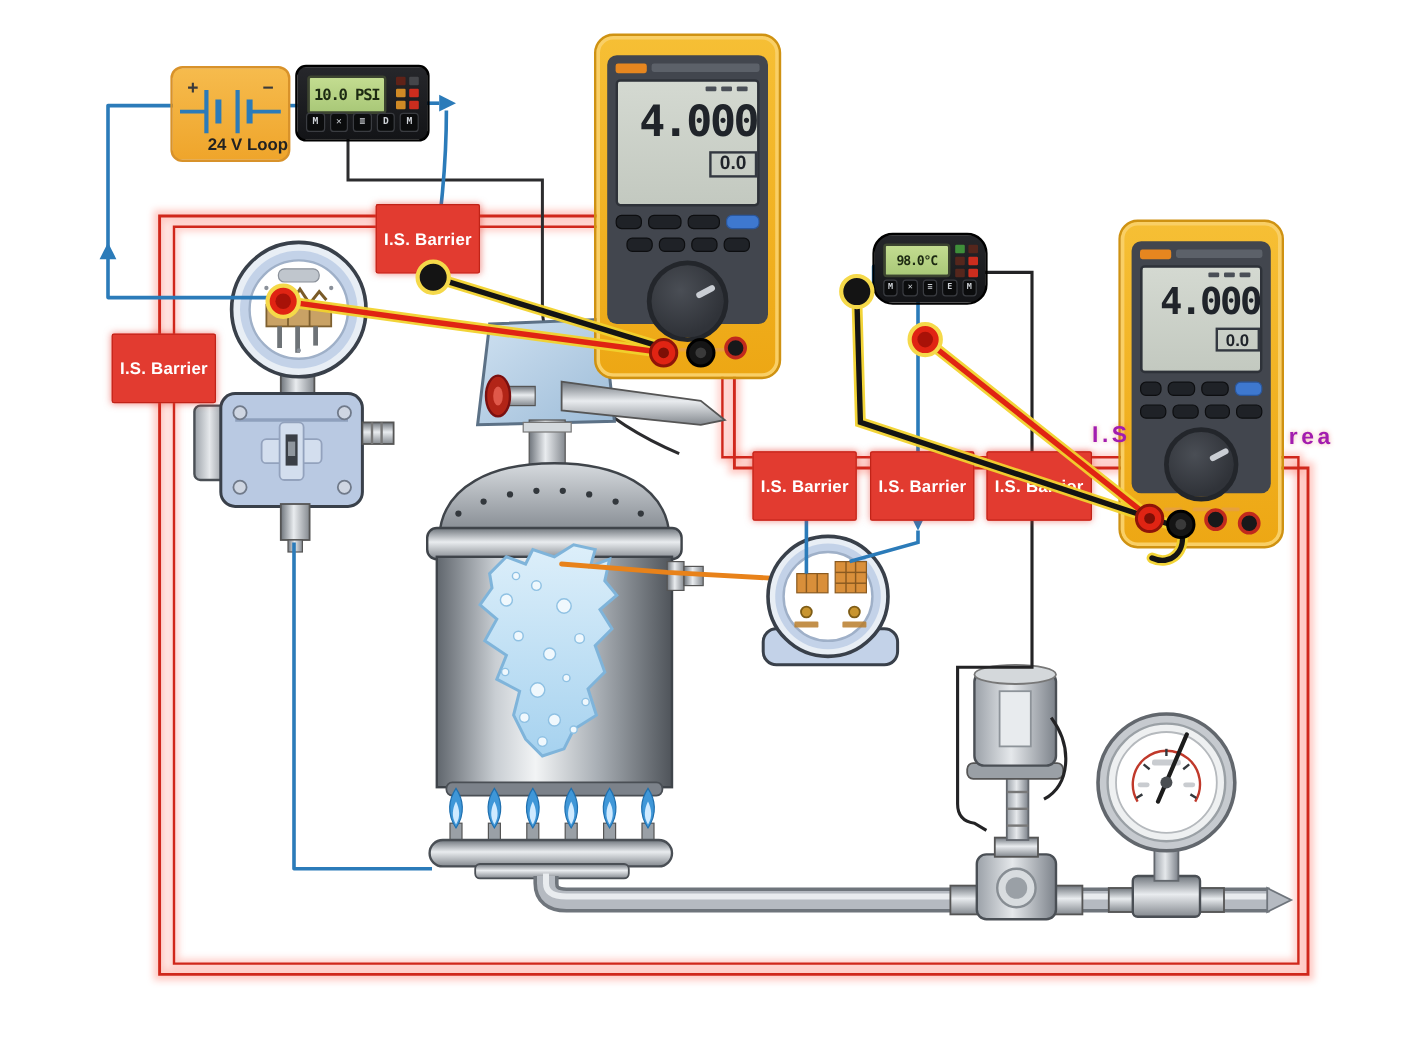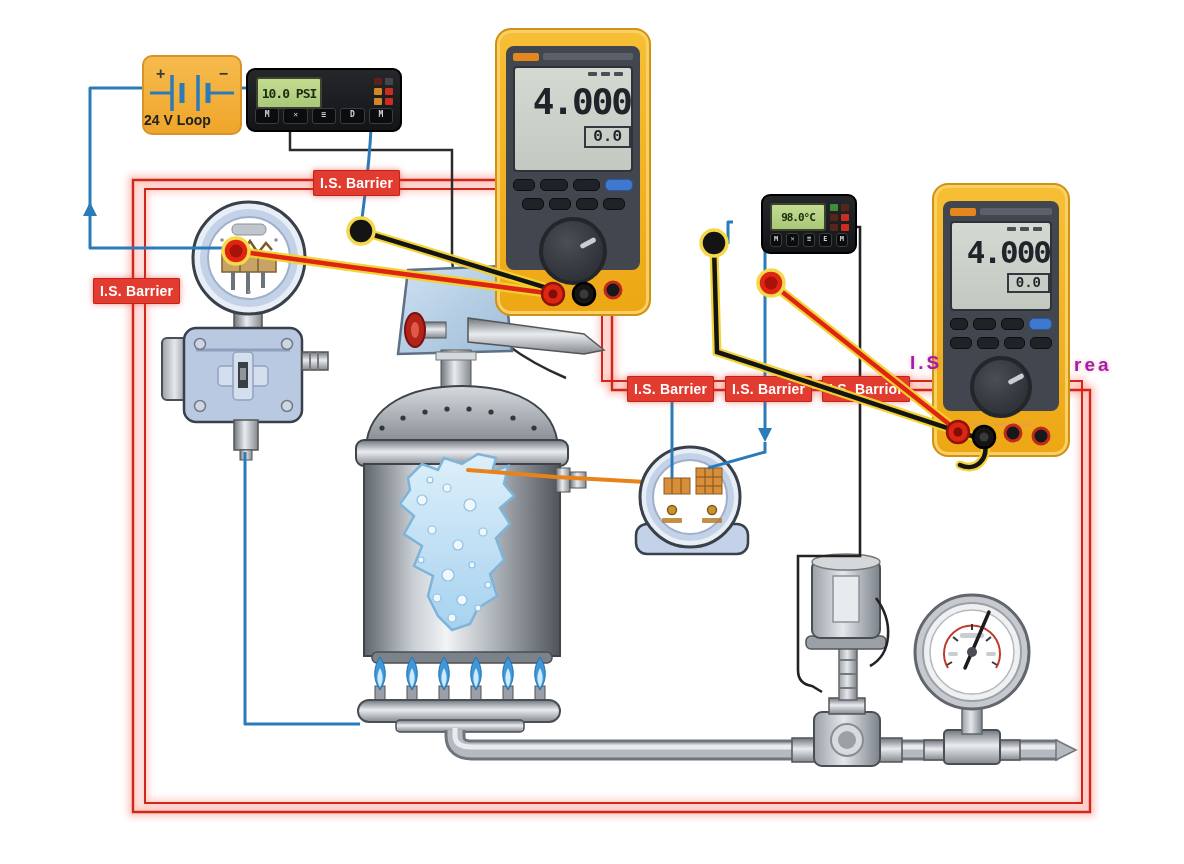--- a/index.html
+++ b/index.html
@@ -7,27 +7,27 @@
          font-family:"Liberation Sans",sans-serif;}
   svg{position:absolute;left:0;top:0;}
   .layer{position:absolute;left:0;top:0;width:1184px;height:864px;}
   .z1{z-index:1}.z2{z-index:2}.z3{z-index:3}.z4{z-index:4}
 
   
   .battery{position:absolute;left:142px;top:55px;width:96px;height:76px;background:linear-gradient(#f6bb4d,#efa52b);
            border:2px solid #d8922a;border-radius:10px;}
   .battery .sign{position:absolute;top:8px;font:bold 16px "Liberation Sans",sans-serif;color:#3a3a3a;}
   .battery .plus{left:12px}.battery .minus{right:12px}
-  .battery .blabel{position:absolute;left:0;right:0;bottom:5px;text-align:left;
+  .battery .blabel{position:absolute;left:0;right:0;bottom:5px;text-align:right;
            font:bold 14px "Liberation Sans",sans-serif;color:#222;}
 
   
   .lind{position:absolute;background:linear-gradient(#26272b,#131417);border:2px solid #000;border-radius:9px;}
-  .l1{left:246px;top:68px;width:108px;height:60px;padding-left:44px;}
-  .l2{left:761px;top:194px;width:92px;height:56px;}
+  .l1{left:246px;top:54px;width:108px;height:60px;}
+  .l2{left:727px;top:194px;width:92px;height:56px;border-radius:17px;}
   .lcdg{position:absolute;background:linear-gradient(#c3dc90,#a9c878);border:2px solid #3c4430;border-radius:3px;
         color:#1d2a12;font-family:"DejaVu Sans Mono",monospace;font-weight:bold;display:flex;align-items:center;justify-content:center;}
   .l1 .lcdg{left:8px;top:7px;width:62px;height:28px;font-size:13px;letter-spacing:-1px;}
   .l2 .lcdg{left:7px;top:7px;width:52px;height:24px;font-size:11px;letter-spacing:-1px;}
   .ledgrid{position:absolute;display:grid;grid-template-columns:8px 8px;grid-auto-rows:7px;gap:3px;}
   .l1 .ledgrid{right:7px;top:8px;}
   .l2 .ledgrid{right:6px;top:8px;}
   .led{width:8px;height:7px;border-radius:1px;}
   .btnrow{position:absolute;left:7px;right:7px;display:flex;gap:4px;justify-content:space-between;}
   .l1 .btnrow{bottom:6px;}
@@ -48,39 +48,39 @@
   .m-lcd{position:relative;background:linear-gradient(#d4d9d1,#c3c9c0);border:2px solid #2e3239;border-radius:4px;
          text-align:right;color:#20242a;}
   .m1 .m-lcd{height:102px;}
   .m2 .m-lcd{height:86px;}
   .m-ann{position:absolute;top:4px;right:8px;display:flex;gap:4px;}
   .m-ann i{display:block;width:9px;height:4px;background:#4a4f57;border-radius:1px;}
   .m-primary{font-family:"DejaVu Sans Mono",monospace;font-weight:bold;letter-spacing:-2px;margin-top:14px;}
   .m1 .m-primary{font-size:36px;line-height:40px;}
   .m2 .m-primary{font-size:31px;line-height:34px;margin-top:12px;}
   .m-secondary{display:inline-block;border:2px solid #333840;padding:0 7px;margin-top:4px;
-               font-family:Liberation Mono, monospace;font-weight:bold;}
+               font-family:Liberation Sans, sans-serif;font-weight:bold;}
   .m1 .m-secondary{font-size:16px;}
   .m2 .m-secondary{font-size:14px;}
   .m-btnrow{display:flex;gap:5px;justify-content:center;margin-top:7px;}
   .mbtn{width:26px;height:10px;background:#1f2227;border:1px solid #0d0e10;border-radius:5px;}
   .mbtn.sm{width:20px;}
   .mbtn.blue{background:#3e78cf;border-color:#2b579c;}
   .m-dial{position:relative;margin:7px auto 0;background:radial-gradient(circle at 40% 35%,#4a4e55,#303339 70%);
           border:4px solid #23262b;border-radius:50%;}
   .m1 .m-dial{width:60px;height:60px;}
   .m2 .m-dial{width:54px;height:54px;}
   .m-dial::after{content:"";position:absolute;width:17px;height:5px;background:#caced4;border-radius:3px;
           top:50%;left:50%;transform:translate(-50%,-50%) rotate(-28deg) translateX(17px);}
   .m-odash{display:flex;gap:9px;justify-content:center;margin-top:5px;}
   .m-odash i{display:block;width:15px;height:3px;background:#e8a13c;border-radius:1px;}
 
   
   .isb{position:absolute;background:#e23b30;color:#fff;font:bold 14px/1 "Liberation Sans",sans-serif;
-       padding:6px 7px;border-radius:2px;box-shadow:0 0 6px rgba(226,59,48,.55), inset 0 0 0 1px #c02318;
+       padding:22px 7px;border-radius:2px;box-shadow:0 0 6px rgba(226,59,48,.55), inset 0 0 0 1px #c02318;
        letter-spacing:.2px;white-space:nowrap;}
   .frag{position:absolute;color:#a21caf;font:bold 19px "Liberation Sans",sans-serif;letter-spacing:3px;
         text-shadow:0 0 4px rgba(226,59,48,.4);}
 </style>
 </head>
 <body>
 
 <div id="stage">
 
   <svg class="layer z1" width="1184" height="864" viewBox="0 0 1184 864">

